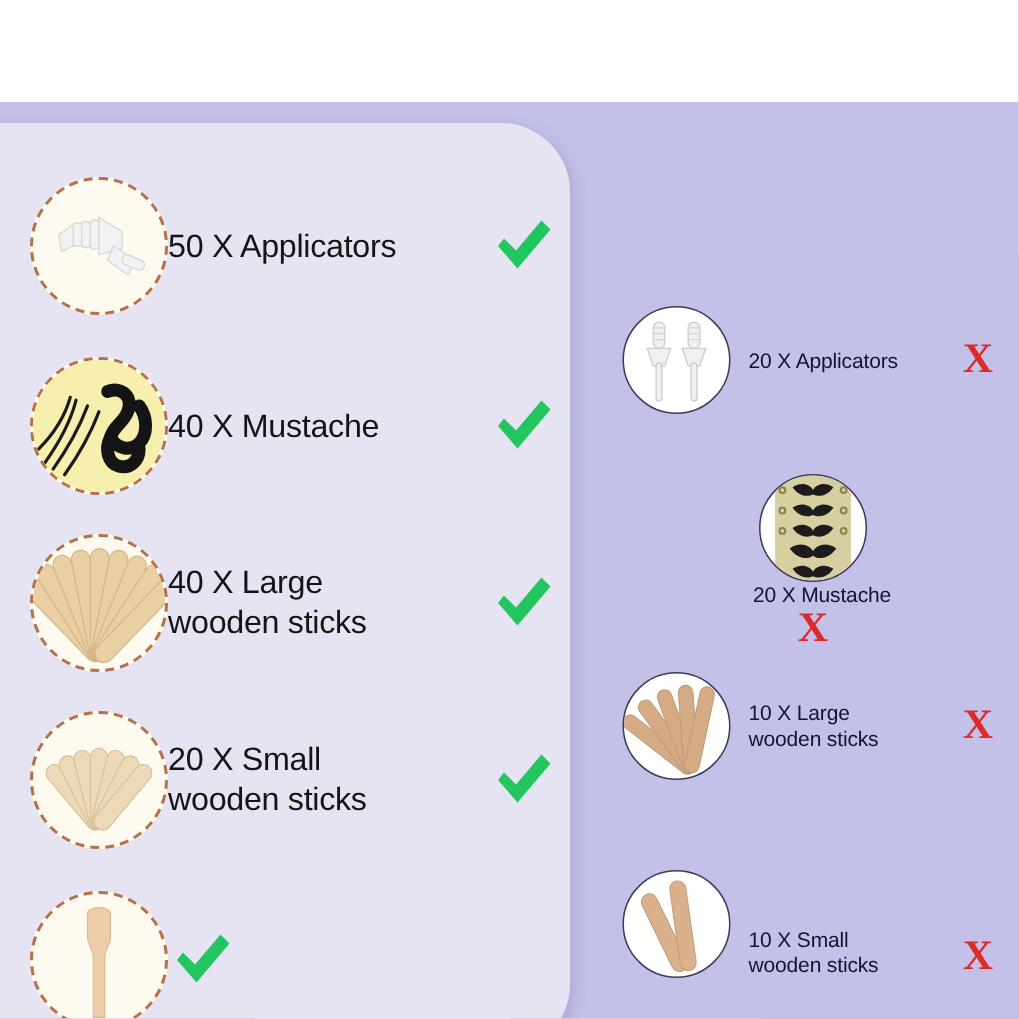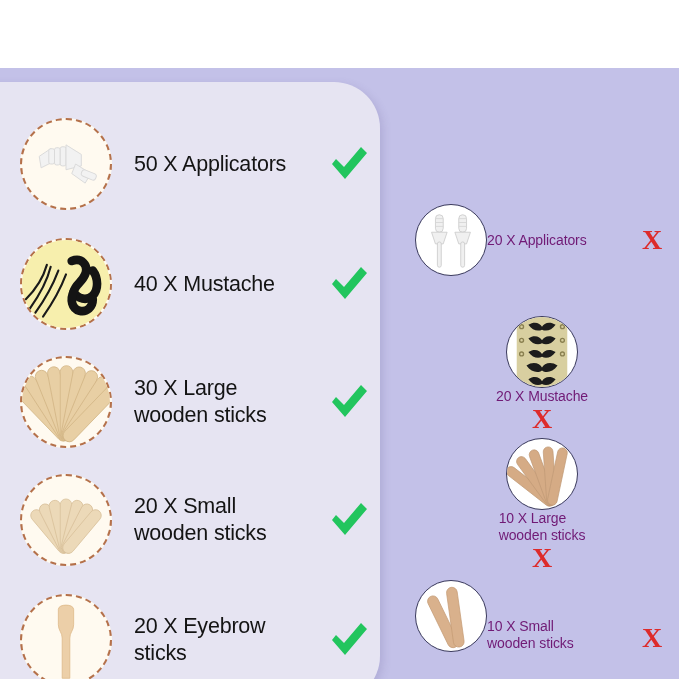--- a/index.html
+++ b/index.html
@@ -74,21 +74,20 @@
     border-radius: 50%;
     border: 2px dashed #b5714a;
     background: #fffaf0;
     flex: 0 0 92px;
     position: relative;
     overflow: hidden;
     box-sizing: border-box;
   }
   .row-left .label {
     flex: 1 1 auto;
-    padding-left: 22px;
     font-size: 21.5px;
     line-height: 27px;
     color: #141414;
     letter-spacing: -0.2px;
   }
   .row-left .mark {
     flex: 0 0 46px;
     text-align: center;
   }
 
@@ -99,24 +98,24 @@
     border-radius: 50%;
     border: 1.6px solid #3a3a5c;
     background: #ffffff;
     flex: 0 0 72px;
     position: relative;
     overflow: hidden;
     box-sizing: border-box;
   }
   .row-right .label {
     flex: 1 1 auto;
-    padding-left: 0;
+    padding-left: 12px;
     font-size: 14px;
     line-height: 17px;
-    color: #701a75;
+    color: #0f172a;
     letter-spacing: -0.1px;
   }
   .row-right .mark {
     flex: 0 0 34px;
     text-align: center;
   }
 
   
   .check-icon svg { display: block; margin: 0 auto; }
   .cross-icon {
@@ -225,21 +224,21 @@
                 <rect x="40" y="8" width="13" height="78" rx="6.5"></rect>
               </g>
             <g transform="rotate(44 46 84)">
                 <rect x="40" y="8" width="13" height="78" rx="6.5"></rect>
               </g>
           </g>
         </svg>
       </div>
     </div>
     <div class="label">
-      <div>30 X Large</div>
+      <div>40 X Large</div>
       <div>wooden sticks</div>
     </div>
     <div class="mark check-icon">
       <svg width="42" height="38" viewBox="0 0 42 38">
         <path d="M4 19 L8 14 L16 22 L33 2 L39 8 L17 34 Z" fill="#22c55e"></path>
       </svg>
     </div>
   </div>
 
   <div class="row row-left" style="top:468px;">
@@ -283,24 +282,20 @@
     </div>
   </div>
 
   <div class="row row-left" style="top:588px;">
     <div class="thumb">
       <div class="art">
         <svg viewBox="0 0 92 92">
           <path d="M38 14 C38 8 54 8 54 14 L54 30 C54 36 50 38 50 44 L50 86 L42 86 L42 44 C42 38 38 36 38 30 Z" fill="#eccfa8" stroke="#ddb887" stroke-width="0.8"></path>
         </svg>
       </div>
-    </div>
-    <div class="label">
-      <div>20 X Eyebrow</div>
-      <div>sticks</div>
     </div>
     <div class="mark check-icon">
       <svg width="42" height="38" viewBox="0 0 42 38">
         <path d="M4 19 L8 14 L16 22 L33 2 L39 8 L17 34 Z" fill="#22c55e"></path>
       </svg>
     </div>
   </div>
 
   <div class="row row-right" style="top:194px;">
     <div class="thumb">
@@ -359,21 +354,21 @@
     </div>
     <div class="label">
       <div>20 X Mustache</div>
       <div></div>
     </div>
     <div class="mark">
       <span class="cross-icon">X</span>
     </div>
   </div>
 
-  <div class="row row-right" style="top:438px;flex-direction:column;">
+  <div class="row row-right" style="top:438px;">
     <div class="thumb">
       <div class="art">
         <svg viewBox="0 0 72 72">
           <g fill="#d5ab85" stroke="#c09a76" stroke-width="0.7">
             <g transform="rotate(-52 46 66)">
                 <rect x="41" y="8" width="10" height="60" rx="5"></rect>
               </g>
             <g transform="rotate(-36 46 66)">
                 <rect x="41" y="8" width="10" height="60" rx="5"></rect>
               </g>

